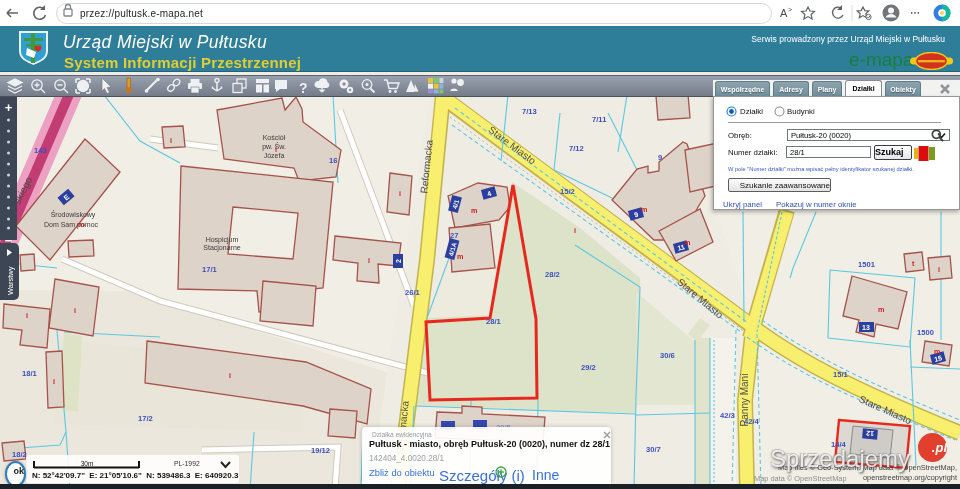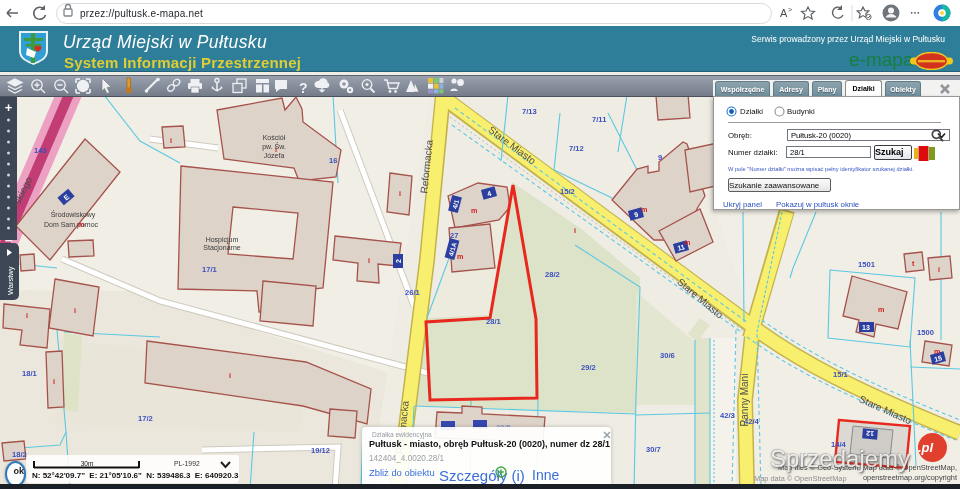--- a/index.html
+++ b/index.html
@@ -17,28 +17,28 @@
 #warstwy{left:0;top:243px;width:19px;height:57px;background:#3d4654;border-radius:0 5px 5px 0;color:#fff}
 #panel{left:713px;top:80px;width:247px;height:130px}
 #tabs{position:absolute;left:0;top:0;width:247px;height:16px;background:#f2f2f0}
 .tab{position:absolute;top:1px;height:15px;border:1px solid #5f7d89;border-bottom:none;border-radius:3px 3px 0 0;background:linear-gradient(#8da3ad,#70909d);color:#fff;font-size:7px;font-weight:bold;text-align:center;line-height:15px;text-shadow:0 1px 1px #4a5560;white-space:nowrap}
 .tab.act{top:0;background:#fff;color:#000;height:16px;text-shadow:none;border-color:#8a8a8a}
 #pbody{position:absolute;left:0;top:15.5px;width:247px;height:114px;background:#fff;border:1px solid #979797;box-shadow:-1px 2px 4px rgba(0,0,0,.3)}
 .plbl{position:absolute;font-size:7.8px;color:#111;white-space:nowrap}
 .pinp{position:absolute;border:1px solid #6f767d;background:#fff;font-size:7.6px;color:#000;line-height:10px;padding:1px 0 0 3px;white-space:nowrap}
 #szukaj{position:absolute;left:160px;top:48px;width:38px;height:15px;border:1.5px solid #3c3c3c;border-radius:2px;background:linear-gradient(#fff,#e3e7ec);font-size:9px;font-weight:bold;text-align:left;line-height:12px}
 #hint{position:absolute;left:14px;top:69px;font-size:5.7px;color:#3a57c4;white-space:nowrap}
-#szzaw{position:absolute;left:14px;top:81px;width:103px;height:14px;border:1px solid #5c5c5c;border-radius:2px;background:linear-gradient(#fcfcfc,#e4e4e4);font-size:8px;text-align:left;line-height:13px;color:#111;white-space:nowrap}
+#szzaw{position:absolute;left:14px;top:81px;width:103px;height:14px;border:1px solid #5c5c5c;border-radius:2px;background:linear-gradient(#fcfcfc,#e4e4e4);font-size:8px;text-align:right;line-height:13px;color:#111;white-space:nowrap}
 .plink{position:absolute;font-size:7.8px;color:#2a52be;white-space:nowrap}
 #popup{left:362px;top:427px;width:249px;height:57px;background:rgba(255,255,255,.92);border-radius:4px 4px 0 0;box-shadow:0 0 4px rgba(0,0,0,.22)}
 #coordbar{left:26px;top:455px;width:213px;height:28px;background:rgba(255,255,255,.88);border-radius:3px}
 #okbtn{left:5px;top:461px;width:21px;height:26px;border-radius:50%;background:#fff;border:2.5px solid #2f7bc0;color:#222;font-size:9px;font-weight:bold;text-align:right;line-height:16px;box-shadow:0 0 3px rgba(0,0,0,.3)}
 #darkstrip{left:0;top:484px;width:960px;height:5px;background:#1b2026}
 #wmark{left:770px;top:445px;font-size:24px;font-weight:normal;color:rgba(255,255,255,.82);text-shadow:1px 1px 2px rgba(60,60,60,.65),-1px -1px 1px rgba(120,120,120,.4),0 2px 3px rgba(90,90,90,.4)}
-#plbadge{left:918px;top:433px;width:29px;height:29px;border-radius:50%;background:#e2402e;color:#fff;font-weight:bold;font-style:italic;font-size:13px;text-align:left;line-height:29px}
+#plbadge{left:918px;top:433px;width:29px;height:29px;border-radius:50%;background:#e2402e;color:#fff;font-weight:bold;font-style:italic;font-size:13px;text-align:right;line-height:29px}
 </style></head><body>
 <div class="abs" id="bbar"></div>
 <svg class="abs" style="left:0;top:0;z-index:3" width="80" height="26">
  <path d="M7 13h11M7 13l4-4M7 13l4 4" stroke="#5f6368" stroke-width="1.6" fill="none"></path>
  <path d="M44 9a6 6 0 1 0 1.5 6" stroke="#5f6368" stroke-width="1.6" fill="none"></path>
     <path d="M45 5v5h-5z" fill="#5f6368"></path>
  <rect x="64" y="9" width="8" height="7" rx="1" fill="none" stroke="#80868b" stroke-width="1.3"></rect>
     <path d="M65.5 9v-2a2.5 2.5 0 0 1 5 0v2" stroke="#80868b" stroke-width="1.3" fill="none"></path>
 </svg>
 <div class="abs" id="pill"></div>
@@ -465,21 +465,21 @@
   <div class="pinp" style="left:72px;top:49px;width:85px;height:12px">28/1</div>
   <div id="szukaj">Szukaj</div>
   <svg style="position:absolute;left:200px;top:49px" width="22" height="15">
    <rect x="0" y="2" width="4" height="11" fill="#e8b21f"></rect>
         <rect x="4.5" y="0" width="10" height="15" fill="#dc0c0c"></rect>
         <rect x="15" y="1" width="6" height="13" fill="#7d9b1f"></rect>
   </svg>
   <div id="hint">W pole "Numer działki" można wpisać pełny identyfikator szukanej działki.</div>
   <div id="szzaw">Szukanie zaawansowane</div>
   <div class="plink" style="left:9px;top:103px">Ukryj panel</div>
-  <div class="plink" style="left:62px;top:103px">Pokazuj w pultusk oknie</div>
+  <div class="plink" style="left:62px;top:103px">Pokazuj w numer oknie</div>
  </div>
 </div>
 <div class="abs" id="popup">
  <div style="position:absolute;left:10px;top:4px;font-size:6.6px;color:#959ba3">Działka ewidencyjna</div>
  <svg style="position:absolute;left:241px;top:4px" width="8" height="8">
       <path d="M1 1l6 6M7 1l-6 6" stroke="#98a0a8" stroke-width="1.5"></path>
     </svg>
  <div style="position:absolute;left:7px;top:12px;font-size:9px;font-weight:bold;color:#111;white-space:nowrap">Pułtusk - miasto, obręb Pułtusk-20 (0020), numer dz 28/1</div>
  <div style="position:absolute;left:7px;top:27px;font-size:8.2px;color:#9aa0a6">142404_4.0020.28/1</div>
  <div style="position:absolute;left:7px;top:40px;font-size:9.4px;color:#3a6fd8">Zbliż do obiektu</div>

